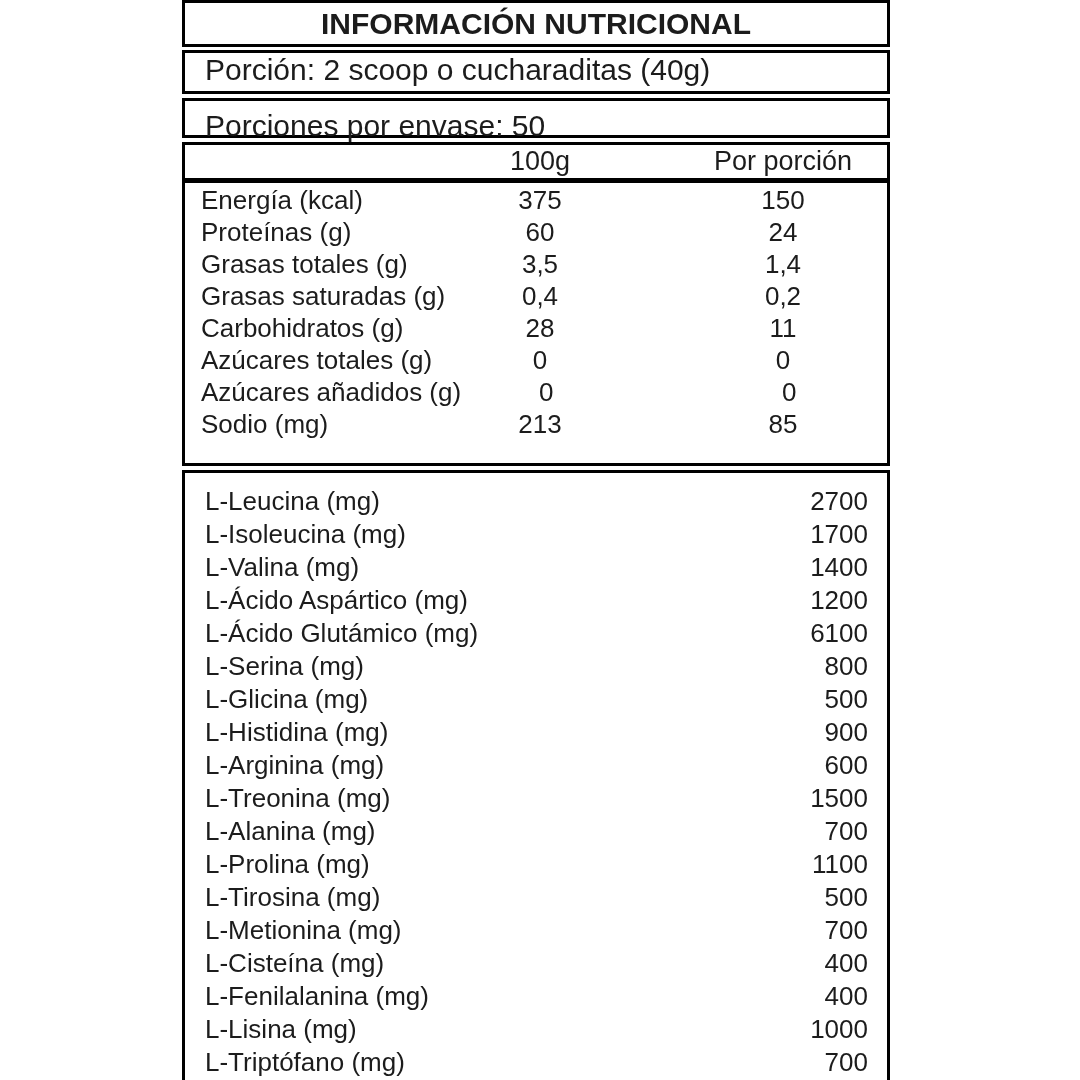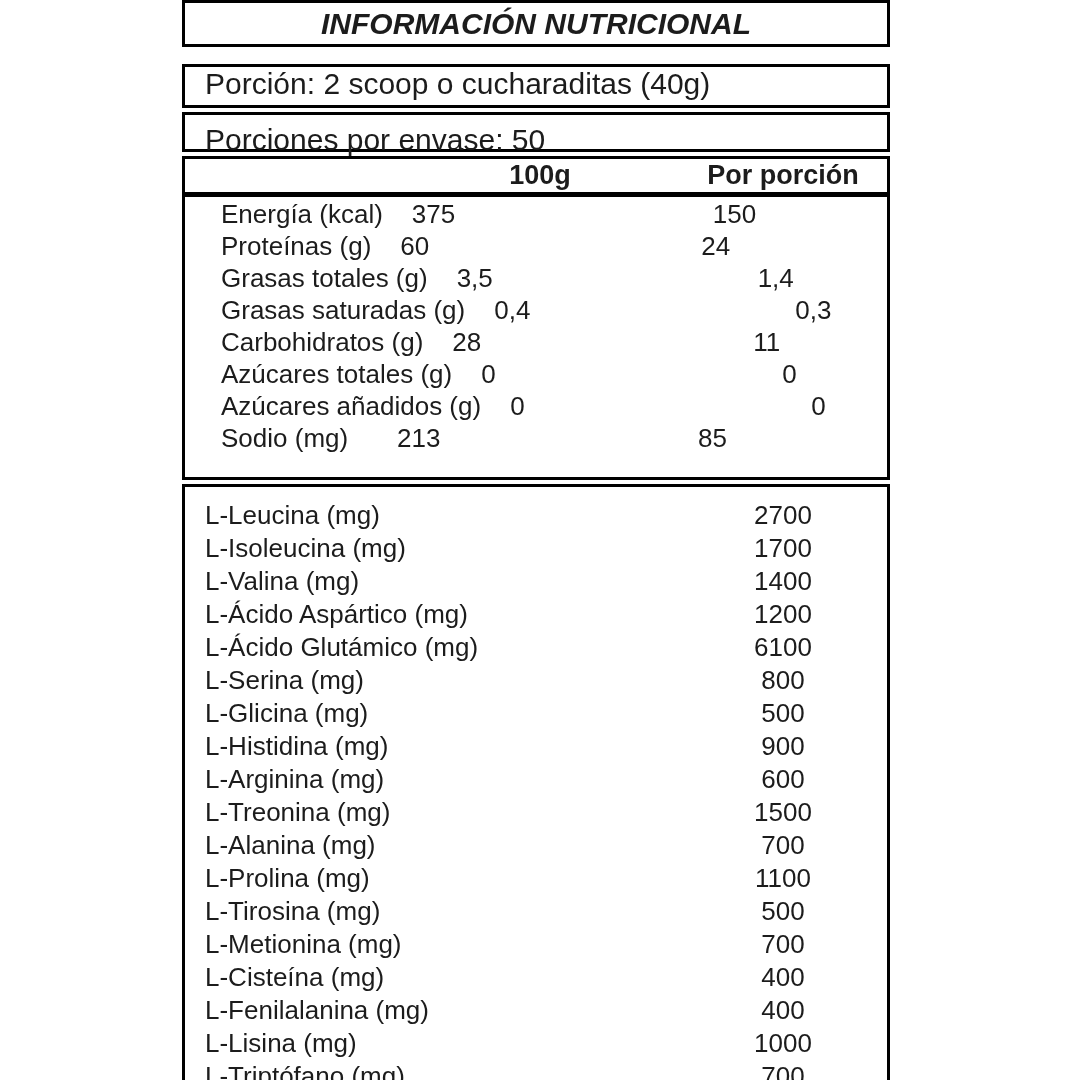--- a/index.html
+++ b/index.html
@@ -24,25 +24,24 @@
     top: 0;
     width: 708px;
   }
   .box {
     border: 3px solid #000000;
     background: #ffffff;
     width: 708px;
   }
   .title-box {
     height: 47px;
-    margin-bottom: 17px;
+    margin-bottom: 3px;
     display: flex;
     align-items: center;
     justify-content: center;
-    font-style: italic;
   }
   .title-text {
     font-size: 30px;
     font-weight: bold;
     letter-spacing: 0px;
     white-space: nowrap;
   }
   .serving-box {
     height: 44px;
     margin-bottom: 4px;
@@ -68,49 +67,48 @@
   .head-row {
     display: grid;
     grid-template-columns: 1fr 170px 73px 170px;
     padding: 0 19px 0 20px;
     height: 38px;
     border-bottom: 5px solid #000000;
     align-items: center;
   }
   .head-cell {
     font-size: 27px;
-    font-weight: bold;
+    font-weight: normal;
     text-align: center;
     white-space: nowrap;
   }
   .nutrient-rows { padding-top: 1px; }
   .grid-row {
     display: grid;
     grid-template-columns: 1fr 170px 73px 170px;
-    padding: 0 19px 0 36px;
+    padding: 0 19px 0 16px;
     line-height: 32px;
     height: 32px;
-    gap: 29px;
   }
   .grid-row .cell { font-size: 26px; white-space: nowrap; }
-  .grid-row .val { }
+  .grid-row .val { text-align: center; }
   .amino-box {
     height: 610px;
     border-bottom: none;
     padding-top: 12px;
   }
   .amino-row {
     display: grid;
     grid-template-columns: 1fr 170px;
     padding: 0 19px 0 20px;
     line-height: 33px;
     height: 33px;
   }
   .amino-row .cell { font-size: 26px; white-space: nowrap; }
-  .amino-row .val { text-align: center; }
+  .amino-row .val { text-align: right; }
 </style>
 </head>
 <body>
 
 <div class="canvas">
   <div class="label-wrap">
 
     <section class="box title-box">
       <span class="title-text">INFORMACIÓN NUTRICIONAL</span>
     </section>
@@ -146,21 +144,21 @@
           <div class="grid-row">
             <div class="cell label">Grasas totales (g)</div>
             <div class="cell val">3,5</div>
             <div class="cell"></div>
             <div class="cell val">1,4</div>
           </div>
           <div class="grid-row">
             <div class="cell label">Grasas saturadas (g)</div>
             <div class="cell val">0,4</div>
             <div class="cell"></div>
-            <div class="cell val">0,3</div>
+            <div class="cell val">0,2</div>
           </div>
           <div class="grid-row">
             <div class="cell label">Carbohidratos (g)</div>
             <div class="cell val">28</div>
             <div class="cell"></div>
             <div class="cell val">11</div>
           </div>
           <div class="grid-row">
             <div class="cell label">Azúcares totales (g)</div>
             <div class="cell val">0</div>

